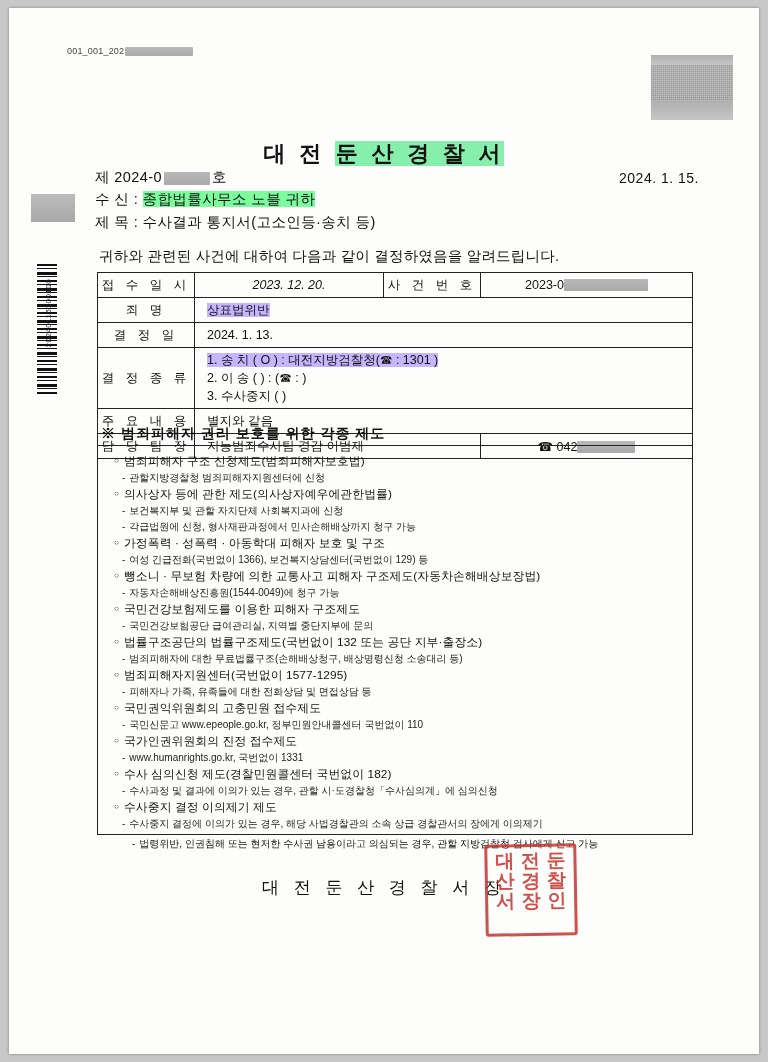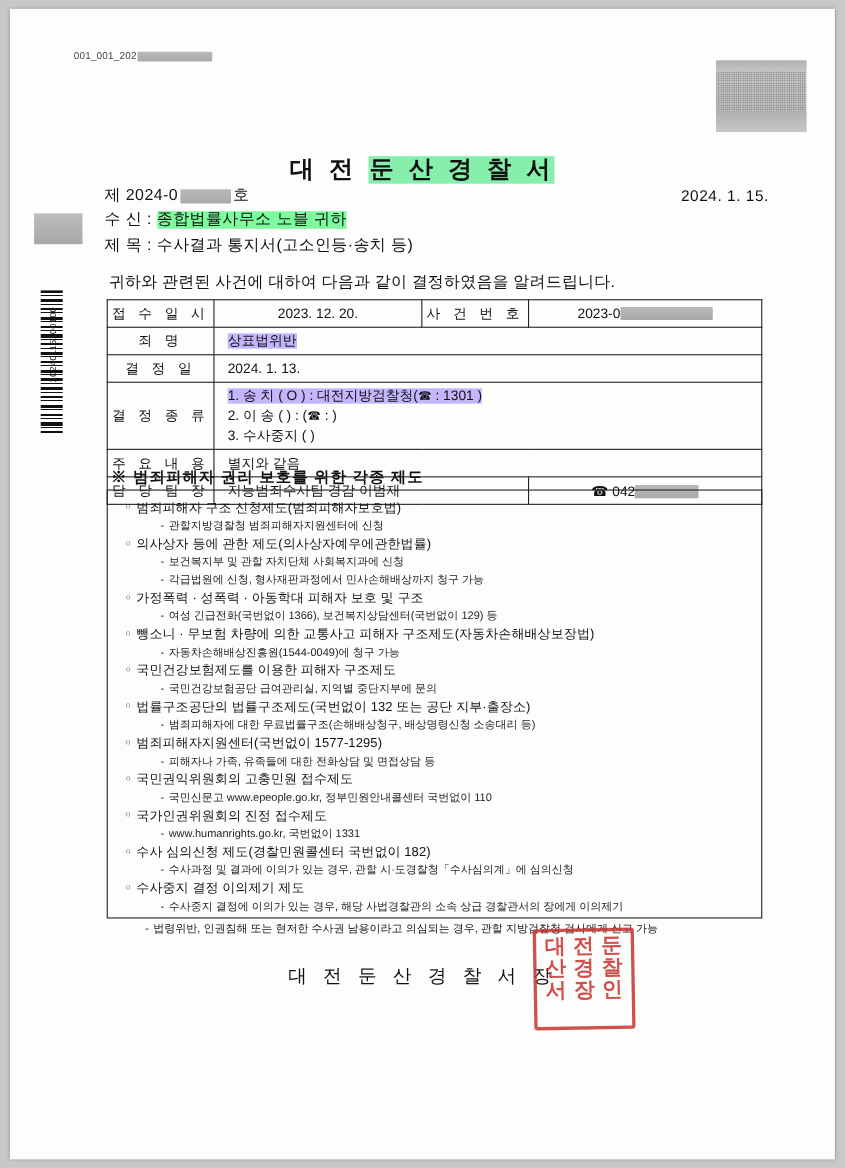--- a/index.html
+++ b/index.html
@@ -211,21 +211,21 @@
   }
   .ritem .t1::before {
     content: "\25CB";
     font-size: 8px;
     vertical-align: 2px;
     margin-right: 5px;
   }
   .ritem .t2 {
     font-size: 10px;
     color: #222;
-    margin-left: 32px;
+    margin-left: 8px;
     display: block;
     margin-top: 1px;
   }
   .ritem .t2::before {
     content: "-";
     margin-right: 4px;
   }
   .rights-note {
     font-size: 10px;
     margin-left: 18px;
@@ -302,21 +302,21 @@
     <div class="barcode"></div>
     <div class="barcode-label">20240115100100</div>
   </div>
 
   <div class="intro">귀하와 관련된 사건에 대하여 다음과 같이 결정하였음을 알려드립니다.</div>
 
   <table class="tbl">
     <tbody>
         <tr>
       <td class="lab">접 수 일 시</td>
-      <td class="val" style="width:176px;">2023. 12. 20.</td>
+      <td class="val" style="width:176px;font-style:italic;">2023. 12. 20.</td>
       <td class="lab">사 건 번 호</td>
       <td class="val">
         <span>2023-0</span><span class="redact cell"></span>
       </td>
     </tr>
     <tr>
       <td class="lab">죄      명</td>
       <td class="valleft" colspan="3">
         <span class="hl">상표법위반</span>
       </td>

